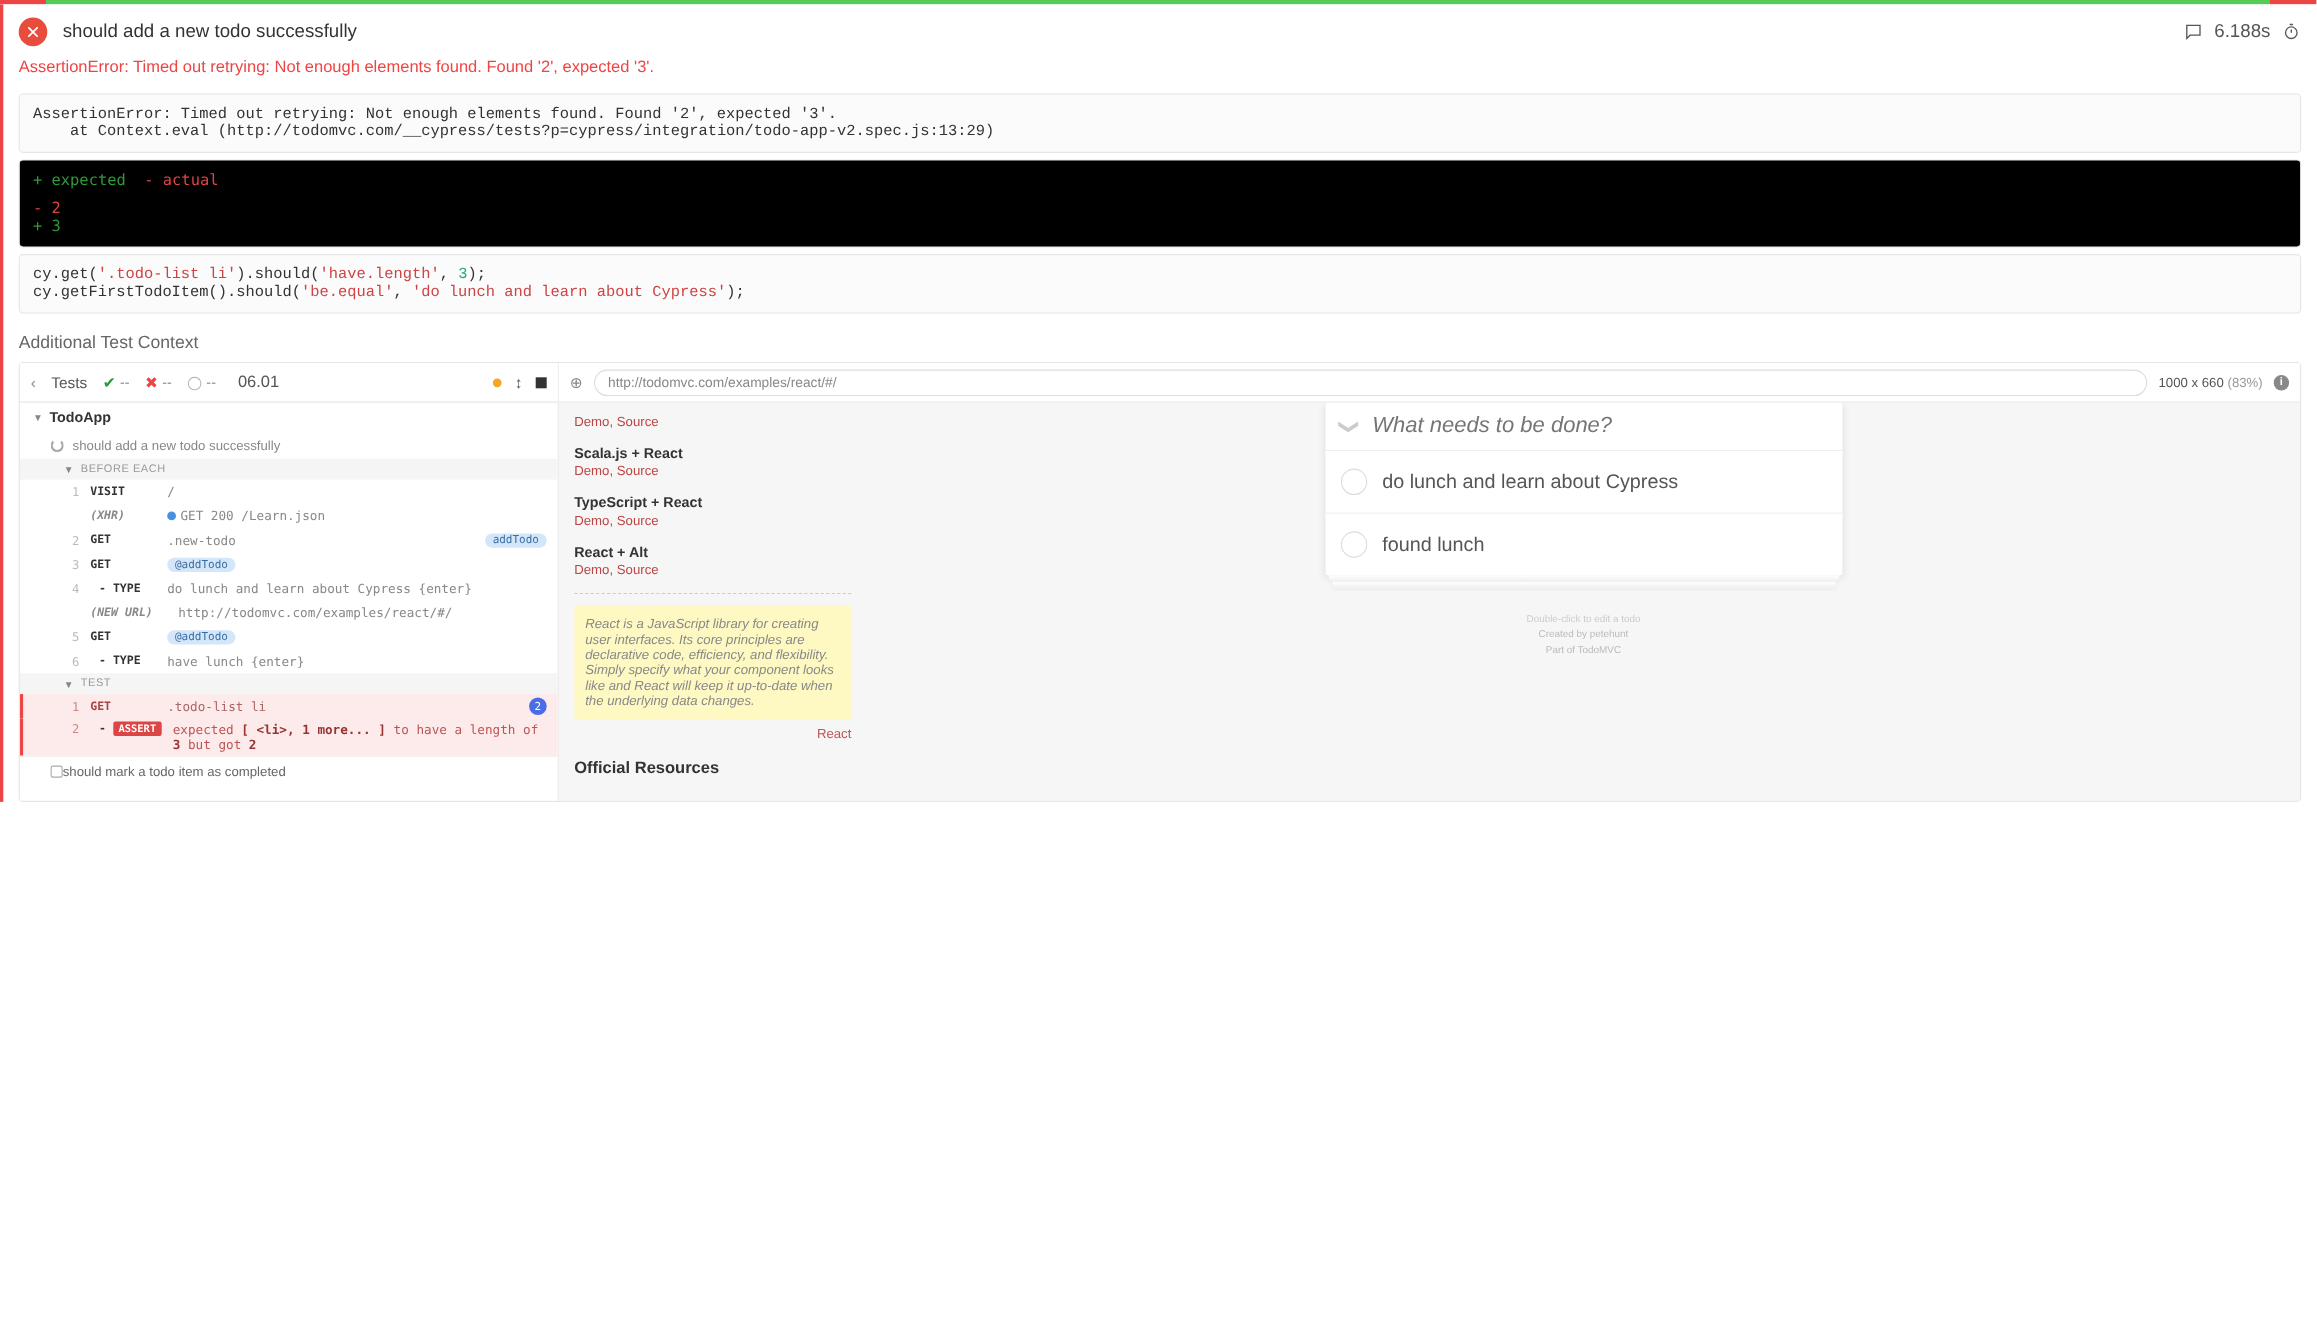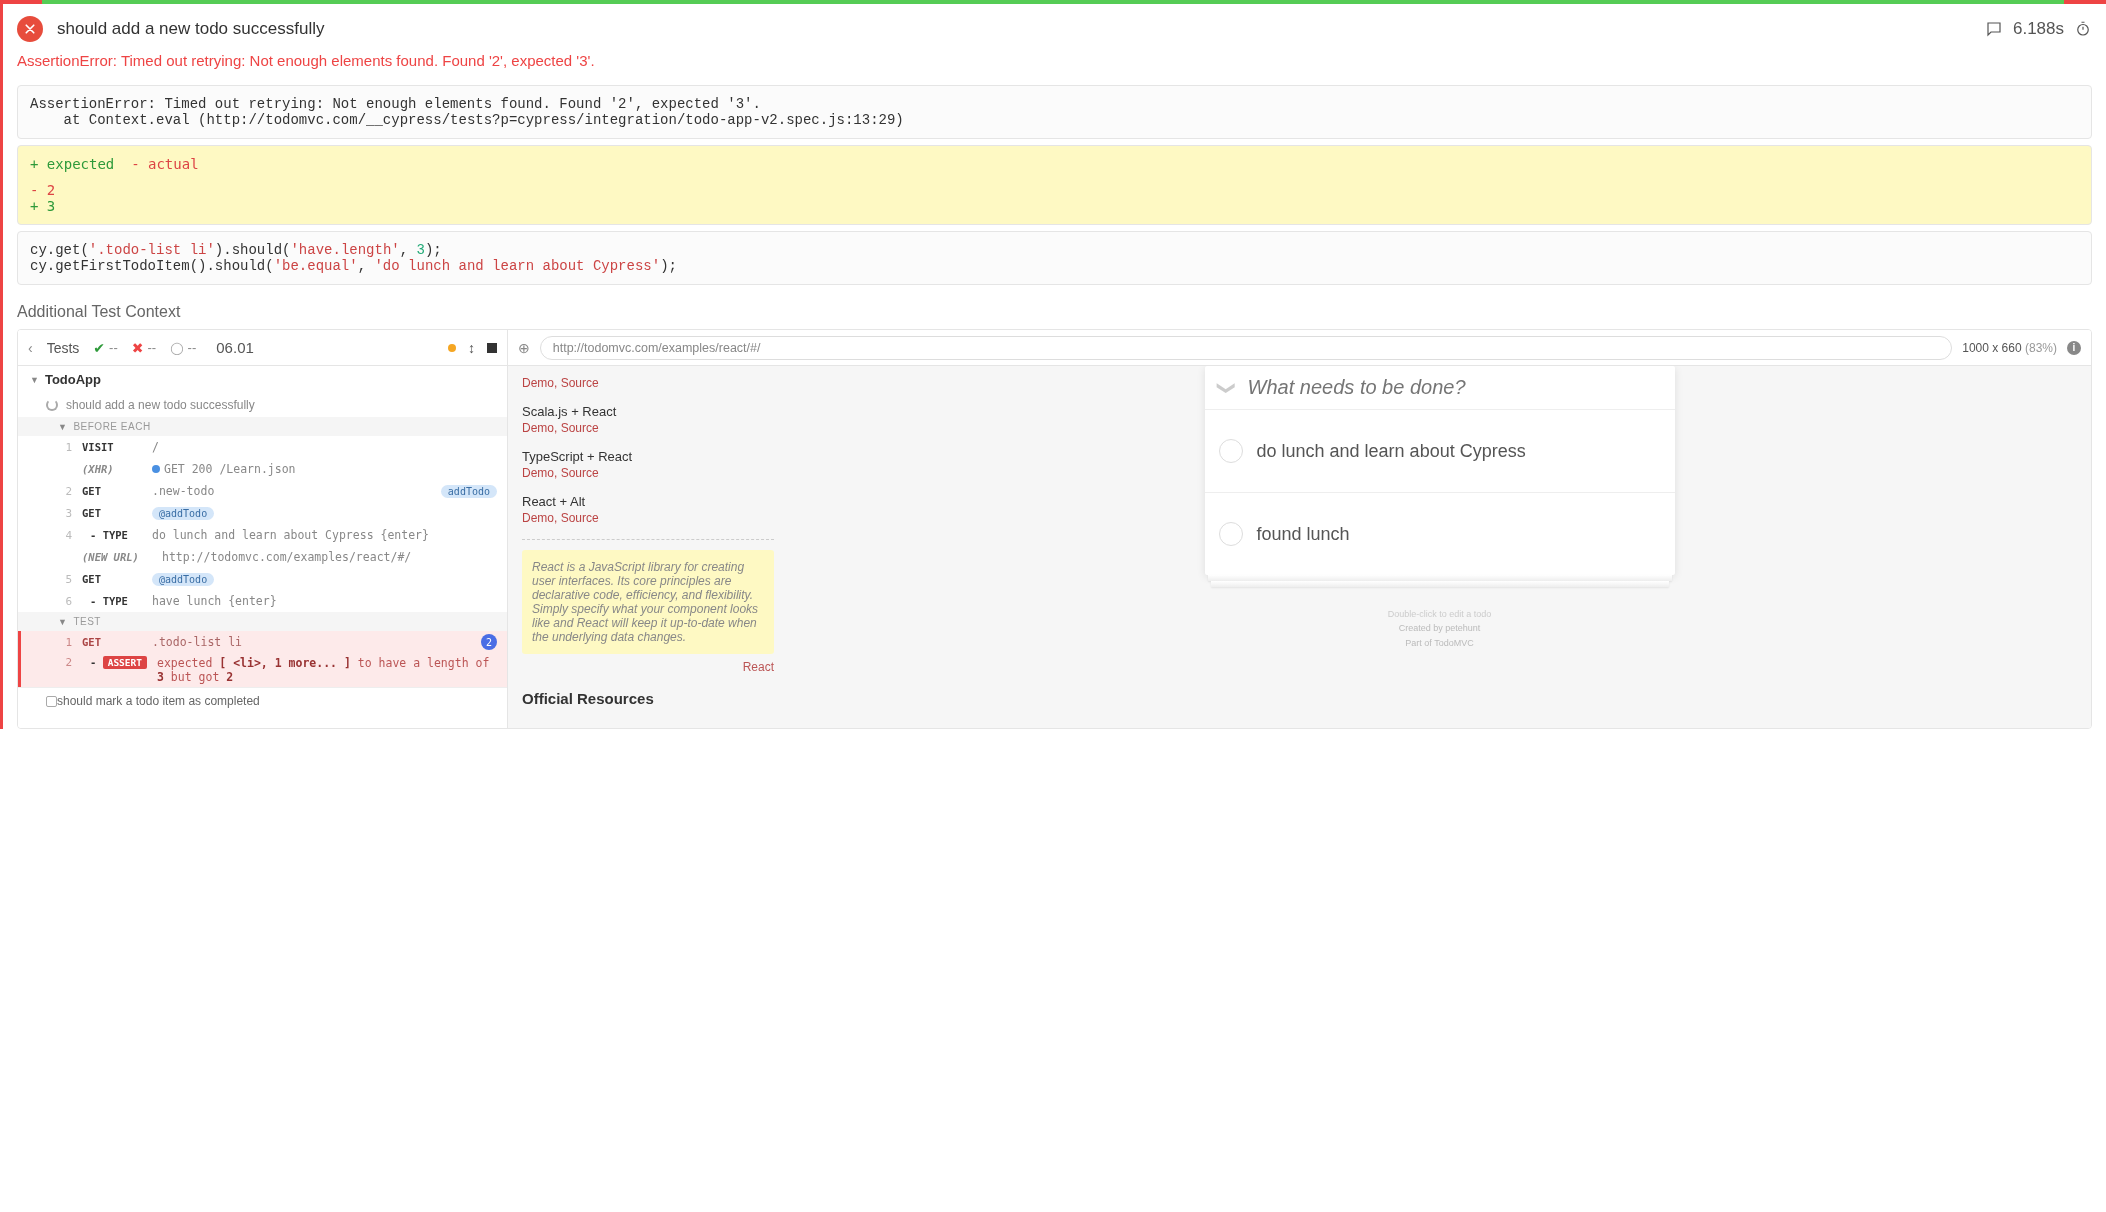--- a/index.html
+++ b/index.html
@@ -10,21 +10,21 @@
 .header { display: flex; align-items: center; padding: 12px 14px 6px 14px; }
 .fail-circle { width: 26px; height: 26px; border-radius: 50%; background: #e74c3c; display: flex; align-items: center; justify-content: center; color: #fff; font-size: 14px; margin-right: 14px; flex-shrink: 0; }
 .test-title { font-size: 17px; color: #333; flex: 1; }
 .meta { display: flex; align-items: center; gap: 10px; color: #555; }
 .meta svg { width: 18px; height: 18px; stroke: #555; fill: none; }
 .duration { font-size: 17px; }
 
 .error-line { padding: 4px 14px 10px 14px; color: #e44; font-size: 15px; }
 
 .code-block { margin: 6px 14px; border: 1px solid #e5e5e5; border-radius: 4px; background: #fbfbfb; padding: 10px 12px; font-family: SFMono-Regular, Consolas, "Liberation Mono", Menlo, monospace; font-size: 14px; white-space: pre-wrap; color: #333; overflow-x: auto; }
-.diff-block { margin: 6px 14px; border: 1px solid #e5e5e5; border-radius: 4px; background: #fef9c3; padding: 10px 12px; font-family: SFMono-Regular, Consolas, monospace; font-size: 14px; }
+.diff-block { margin: 6px 14px; border: 1px solid #e5e5e5; border-radius: 4px; background: #000000; padding: 10px 12px; font-family: SFMono-Regular, Consolas, monospace; font-size: 14px; }
 .diff-add { color: #2e9a3a; }
 .diff-del { color: #d44; }
 
 .hljs-str { color: #c44; }
 .hljs-num { color: #2a7; }
 
 .addn-title { padding: 12px 14px 8px 14px; font-size: 16px; color: #666; }
 
 .runner { margin: 0 14px 14px 14px; border: 1px solid #e5e5e5; border-radius: 4px; overflow: hidden; display: flex; height: 400px; background: #fafafa; }
 .cmdcol { width: 490px; border-right: 1px solid #e5e5e5; background: #fff; display: flex; flex-direction: column; }
@@ -73,33 +73,33 @@
 .app-header { display: flex; align-items: center; height: 36px; padding: 0 10px; gap: 10px; border-bottom: 1px solid #e5e5e5; background: #fff; }
 .crosshair { color: #888; font-size: 14px; }
 .urlbar { flex: 1; border: 1px solid #ddd; border-radius: 14px; padding: 4px 12px; font-size: 12.5px; color: #888; background: #fff; }
 .dims { font-size: 12px; color: #555; }
 .dims .pct { color: #999; }
 .info-i { width: 14px; height: 14px; border-radius: 50%; background: #888; color: #fff; display: inline-flex; align-items: center; justify-content: center; font-size: 10px; font-weight: 700; }
 
 .app-content { flex: 1; display: flex; overflow: hidden; background: #f6f6f6; }
 .leftstrip { width: 280px; padding: 10px 14px; font-size: 13px; overflow-y: auto; }
 .lib-block { margin-bottom: 14px; }
-.lib-title { font-weight: 400; color: #333; font-size: 13px; margin-bottom: 2px; }
+.lib-title { font-weight: 700; color: #333; font-size: 13px; margin-bottom: 2px; }
 .lib-links { color: #b44; font-size: 12px; }
 .divider { border-top: 1px dashed #ccc; margin: 10px 0; }
 .quote { background: #fef9c3; padding: 10px; font-size: 12px; color: #888; font-style: italic; border-radius: 3px; position: relative; }
 .quote-author { text-align: right; color: #b55; font-style: normal; margin-top: 6px; font-size: 12px; }
 .official { font-weight: 700; font-size: 15px; color: #333; margin-top: 16px; }
 
 .todopanel { flex: 1; padding: 0 12px 12px 12px; display: flex; flex-direction: column; align-items: center; overflow-y: auto; }
 .todoapp-box { width: 100%; max-width: 470px; background: #fff; box-shadow: 0 2px 8px rgba(0,0,0,0.1); border-radius: 2px; margin-top: 0; }
 .todo-input-row { display: flex; align-items: center; padding: 10px 14px; }
 .todo-chev { color: #ccc; font-size: 18px; transform: rotate(90deg); margin-right: 14px; }
 .todo-input { border: none; font-size: 20px; font-style: italic; color: #ccc; flex: 1; outline: none; }
-.todo-item { display: flex; align-items: center; padding: 29px 14px; border-top: 1px solid #eee; }
+.todo-item { display: flex; align-items: center; padding: 16px 14px; border-top: 1px solid #eee; }
 .todo-circle { width: 24px; height: 24px; border: 1px solid #ddd; border-radius: 50%; margin-right: 14px; }
 .todo-label { font-size: 18px; color: #555; font-weight: 300; }
 .todo-footer { display: flex; align-items: center; padding: 8px 14px; border-top: 1px solid #eee; font-size: 11px; color: #999; }
 .todo-count { flex: 1; }
 .filters { display: flex; gap: 8px; }
 .filter { padding: 2px 6px; border: 1px solid transparent; border-radius: 3px; }
 .filter.active { border-color: #e8c1c1; }
 .stack-shadow { height: 6px; background: linear-gradient(#fff, #eee); margin: 0 3px; box-shadow: 0 1px 2px rgba(0,0,0,0.08); }
 
 .credits { text-align: center; font-size: 9px; color: #ccc; margin-top: 20px; line-height: 1.6; }

